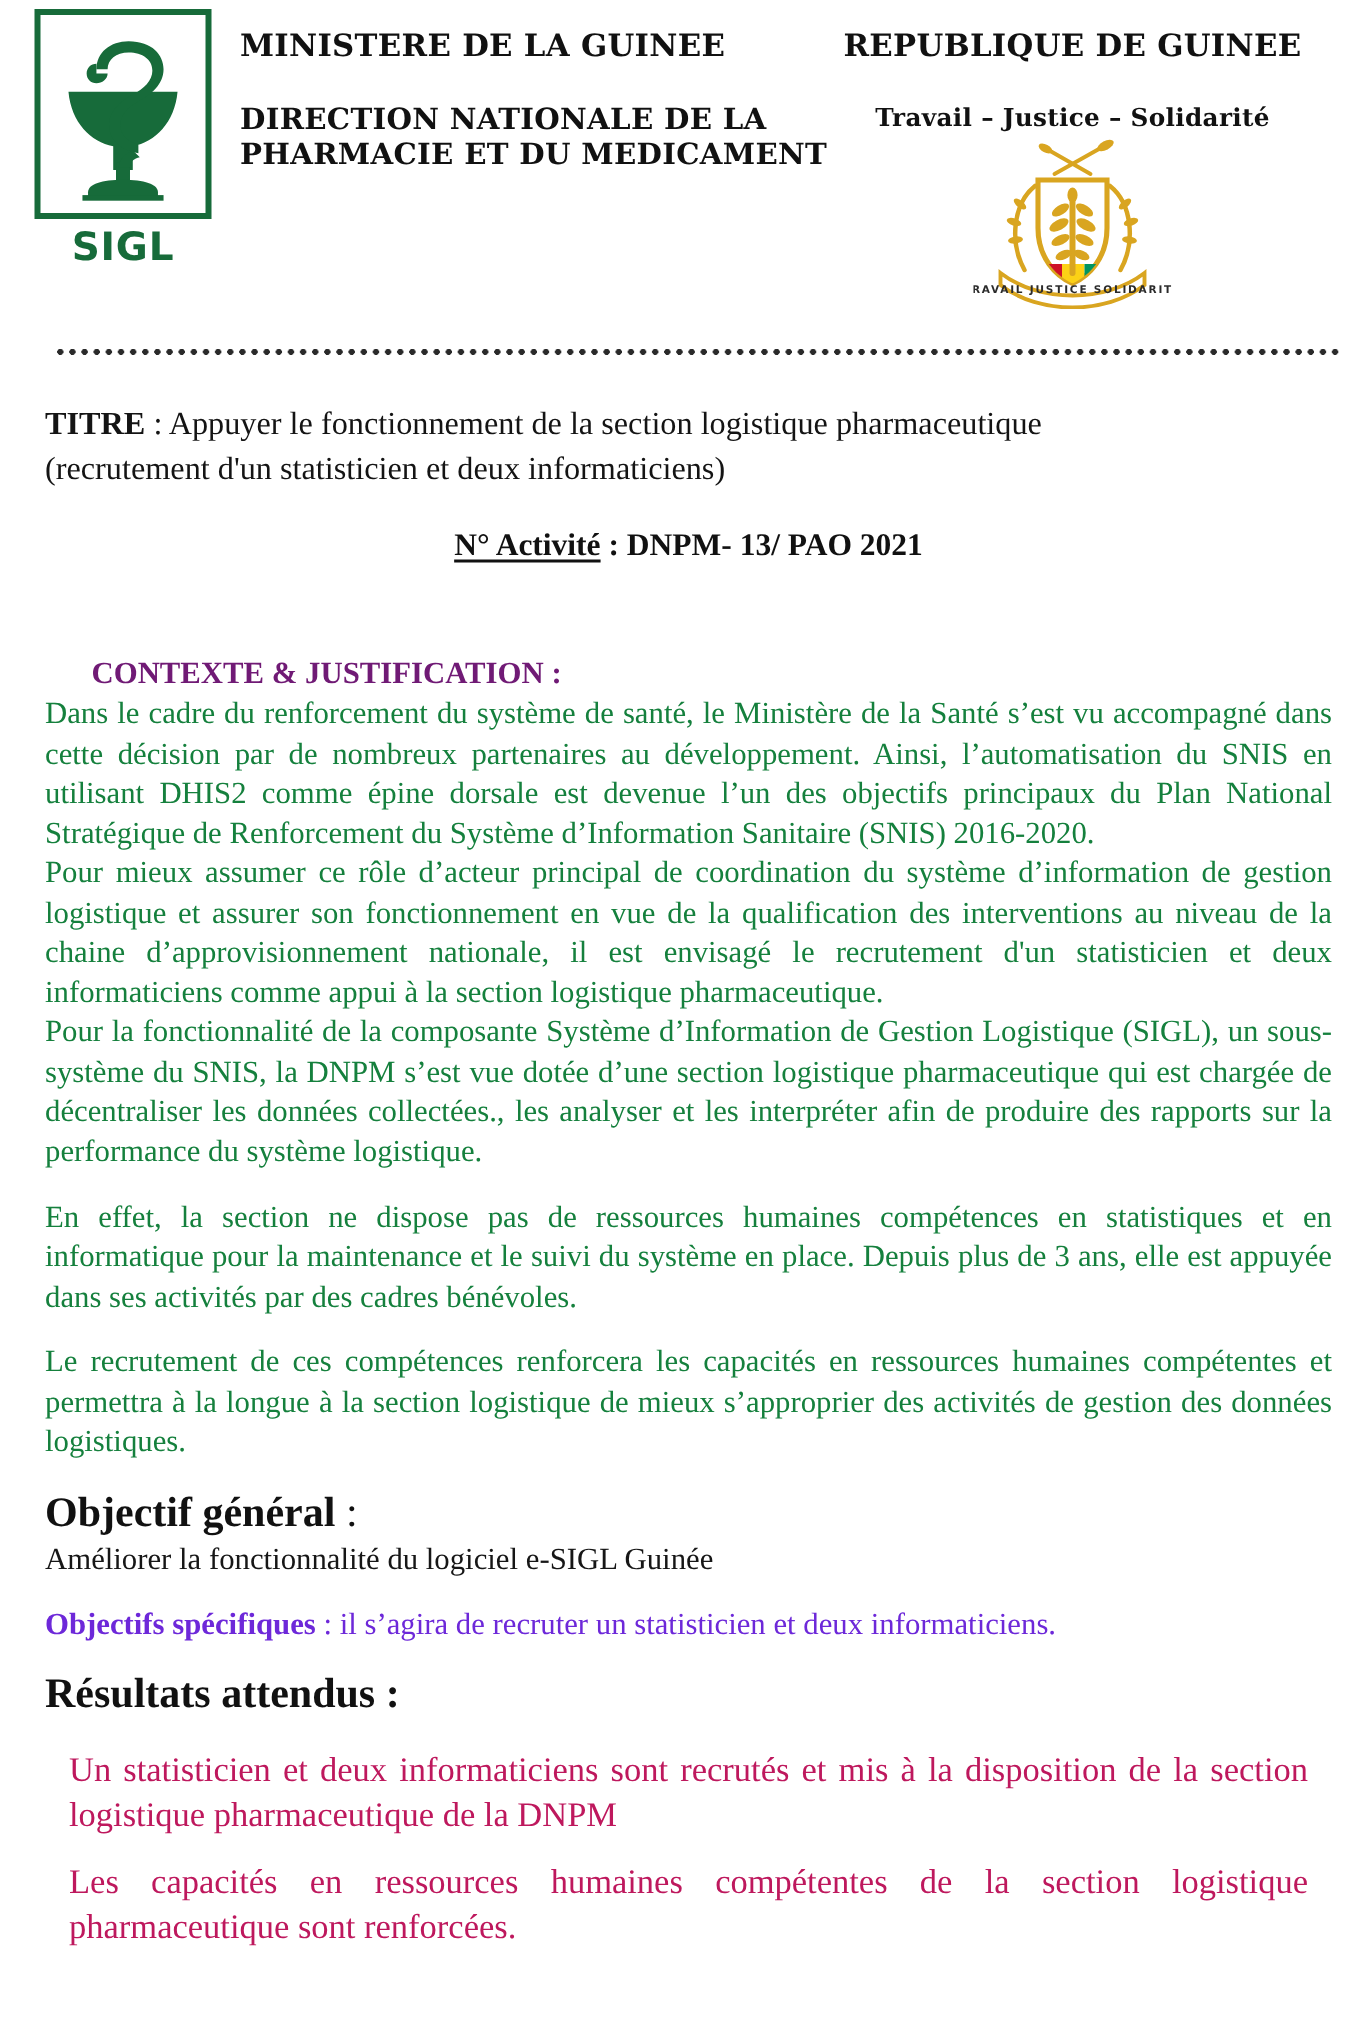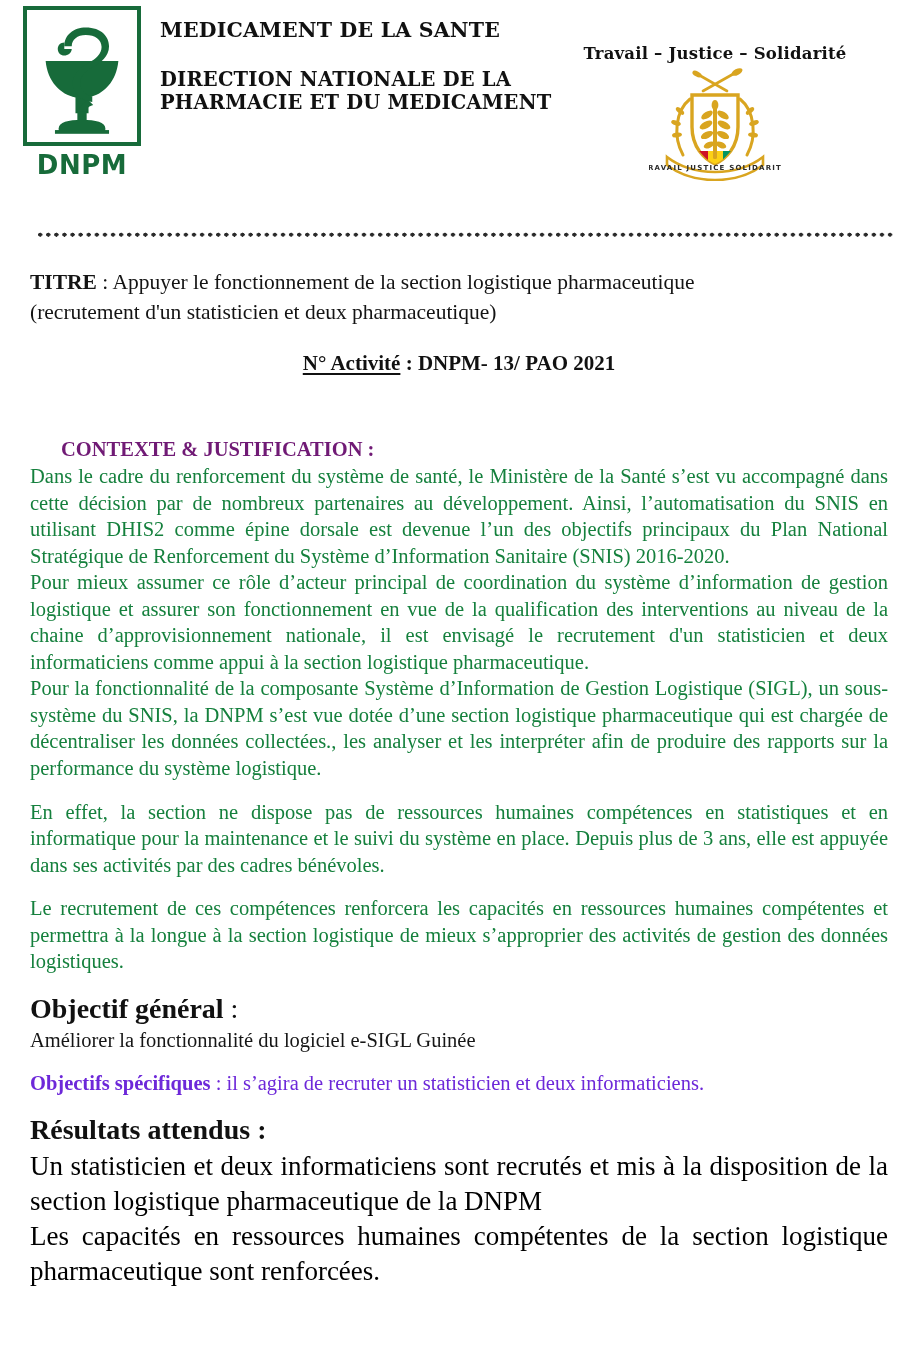--- a/index.html
+++ b/index.html
@@ -181,25 +181,25 @@
   }
   .obj-inline {
     margin-top: 16px;
     font-size: 20.5px;
     line-height: 1.3;
     color: #6d28d9;
   }
   .obj-inline b { font-weight: 700; }
 
   .results-para {
-    font-size: 27px;
+    font-size: 23px;
     line-height: 1.295;
     text-align: justify;
-    color: #000000;
-    margin: 0;
+    color: #be185d;
+    margin: 16px;
   }
 </style>
 </head>
 <body>
 
 <div class="page">
 
   <div class="header">
 
     <div class="logo-block">
@@ -219,32 +219,33 @@
                      L70 98 C57 96 49 88 49 78 C49 68 57 61 66 56
                      C74 52 80 46 80 39 C80 31 73 26 63 26
                      C54 26 48 31 48 38 L40 38 C40 26 50 18 63 18 Z"></path>
 
             <path d="M40 34 C36 34 33 37 33 41 C33 45 36 48 40 48 C44 48 48 45 48 41 L40 41 Z"></path>
 
             <path d="M66 96 C60 99 56 103 56 108 L64 108 C64 104 67 102 71 101 Z"></path>
           </g>
         </svg>
       </div>
-      <div class="logo-word">DNPM</div>
+      <div class="logo-word">SIGL</div>
     </div>
 
     <div class="ministry-block">
-      <div class="ministry-line">MEDICAMENT DE LA SANTE</div>
+      <div class="ministry-line">MINISTERE DE LA GUINEE</div>
       <div class="ministry-sub">
         <div class="ministry-line">DIRECTION NATIONALE DE LA</div>
         <div class="ministry-line">PHARMACIE ET DU MEDICAMENT</div>
       </div>
     </div>
 
     <div class="republic-block">
+      <div class="republic-title">REPUBLIQUE DE GUINEE</div>
       <div class="republic-motto">Travail – Justice – Solidarité</div>
       <div class="coat">
         <svg viewBox="0 0 132 116" xmlns="http://www.w3.org/2000/svg" aria-hidden="true">
           <defs>
             <clipPath id="shieldClip">
               <path d="M43 30 L89 30 L89 62 C89 82 77 94 66 99 C55 94 43 82 43 62 Z"></path>
             </clipPath>
           </defs>
 
           <g stroke="#d9a520" stroke-width="2.6" fill="none" stroke-linecap="round">
@@ -298,21 +299,21 @@
       </div>
     </div>
   </div>
 
   <div class="dotted-rule"></div>
 
   <div class="content">
 
     <div class="titre">
       <b>TITRE</b><span> : </span><span>Appuyer le fonctionnement de la section logistique pharmaceutique</span><br>
-      <span>(recrutement d'un statisticien et deux pharmaceutique)</span>
+      <span>(recrutement d'un statisticien et deux informaticiens)</span>
     </div>
 
     <div class="activity">
       <span class="underl">N° Activité</span><span> :  </span><span>DNPM- 13/ PAO 2021</span>
     </div>
 
     <div class="block-context">
       <div class="section-head">CONTEXTE &amp; JUSTIFICATION :</div>
 
       <p class="para">Dans le cadre du renforcement du système de santé, le Ministère de la Santé s’est vu accompagné dans cette décision par de nombreux partenaires au développement. Ainsi, l’automatisation du SNIS en utilisant DHIS2 comme épine dorsale est devenue l’un des objectifs principaux du Plan National Stratégique de Renforcement du Système d’Information Sanitaire (SNIS) 2016-2020.</p>

